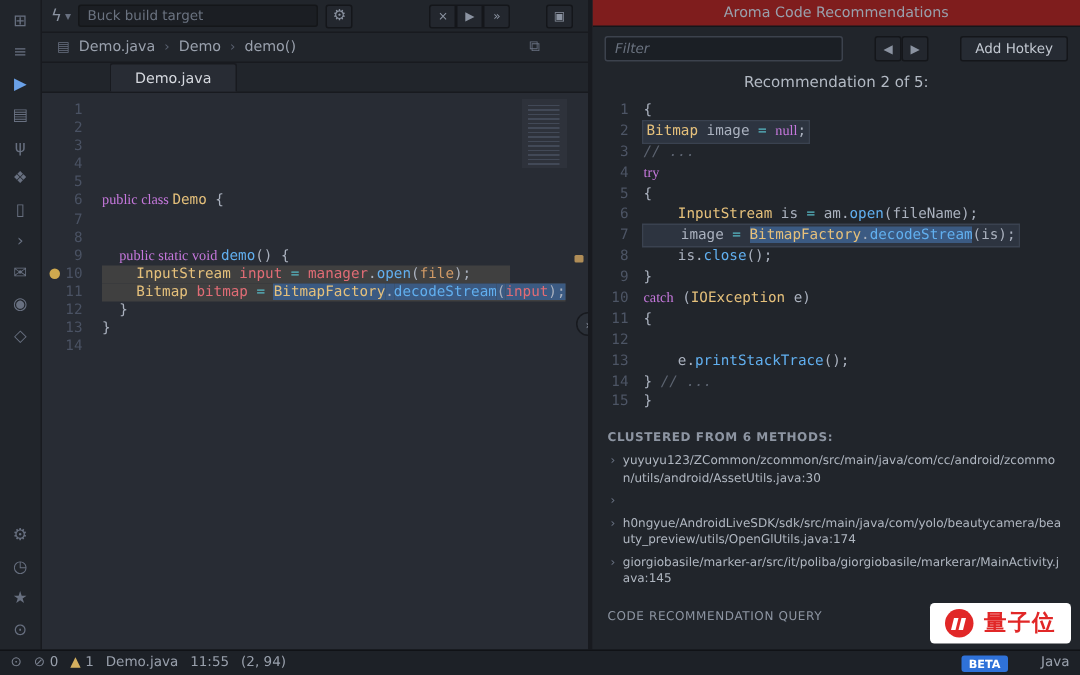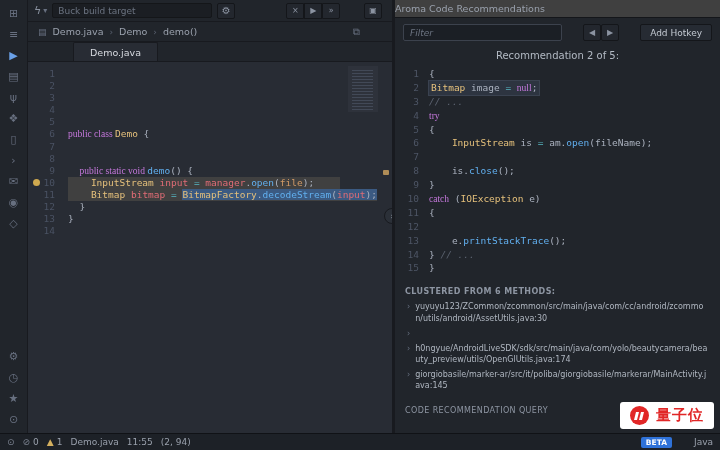--- a/index.html
+++ b/index.html
@@ -68,22 +68,22 @@
   .scroll-marker { position:absolute; right:3px; top:108px; width:6px; height:5px; background:#b08d57; border-radius:1px; }
   .panel-toggle { position:absolute; right:-8px; top:146px; width:16px; height:16px; border-radius:50%;
     background:#2b3038; border:1px solid #181a1f; color:#8b93a1; font-size:8px;
     display:flex; align-items:center; justify-content:center; cursor:pointer; z-index:5; }
 
   .splitter { position:absolute; left:392px; width:3px; top:0; bottom:17px; background:#181a1f; cursor:col-resize; }
 
   
   .right-panel { position:absolute; left:395px; right:0; top:0; bottom:17px; background:#21252b;
     display:flex; flex-direction:column; overflow:hidden; }
-  .rp-header { height:18px; line-height:18px; flex:none; font-size:9.5px; color:#99a0ac;
-    background:#404040; border-bottom:1px solid #14161a; }
+  .rp-header { height:18px; line-height:18px; flex:none; text-align:center; font-size:9.5px; color:#99a0ac;
+    background:#7f1d1d; border-bottom:1px solid #14161a; }
   .rp-filter { flex:none; display:flex; align-items:center; gap:21px; padding:6px 8px; }
   .rp-input { flex:1; height:17px; background:#1b1f25; border:1px solid #3c424d; border-radius:2px;
     color:#9aa1ad; font-style:italic; font-size:9px; padding:0 6px; font-family:"DejaVu Sans",sans-serif; outline:none; }
   .rp-input::placeholder { color:#6b7380; }
   .rp-nav { display:flex; }
   .rp-nav .tb-btn { width:18px; height:17px; }
   .rp-hotkey { height:17px; padding:0 9px; background:#262b33; border:1px solid #14161a; border-radius:2px;
     color:#c3c9d2; font-size:9px; display:flex; align-items:center; cursor:pointer; }
   .rp-rec-label { padding:3px 10px 4px; font-size:10px; color:#b3bac4; flex:none;text-align:center; }
   .rp-code { flex:none; padding:2px 0 4px 6px; font-family:"DejaVu Sans Mono", monospace; }
@@ -286,20 +286,21 @@
         <div class="cl">
           <span class="gut"><span>5</span></span>
           <span class="code"><span class="tk-pl">{</span></span>
         </div>
         <div class="cl">
           <span class="gut"><span>6</span></span>
           <span class="code"><span class="tk-pl">    </span><span class="tk-ty">InputStream</span><span class="tk-pl"> is </span><span class="tk-op">=</span><span class="tk-pl"> am.</span><span class="tk-fn">open</span><span class="tk-pl">(fileName);</span></span>
         </div>
         <div class="cl">
           <span class="gut"><span>7</span></span>
+          <span class="code hl"><span class="tk-pl">    image </span><span class="tk-op">=</span><span class="tk-pl"> </span><span class="tk-ty tk-sel">BitmapFactory</span><span class="tk-pl tk-sel">.</span><span class="tk-fn tk-sel">decodeStream</span><span class="tk-pl">(is);</span></span>
         </div>
         <div class="cl">
           <span class="gut"><span>8</span></span>
           <span class="code"><span class="tk-pl">    is.</span><span class="tk-fn">close</span><span class="tk-pl">();</span></span>
         </div>
         <div class="cl">
           <span class="gut"><span>9</span></span>
           <span class="code"><span class="tk-pl">}</span></span>
         </div>
         <div class="cl">

